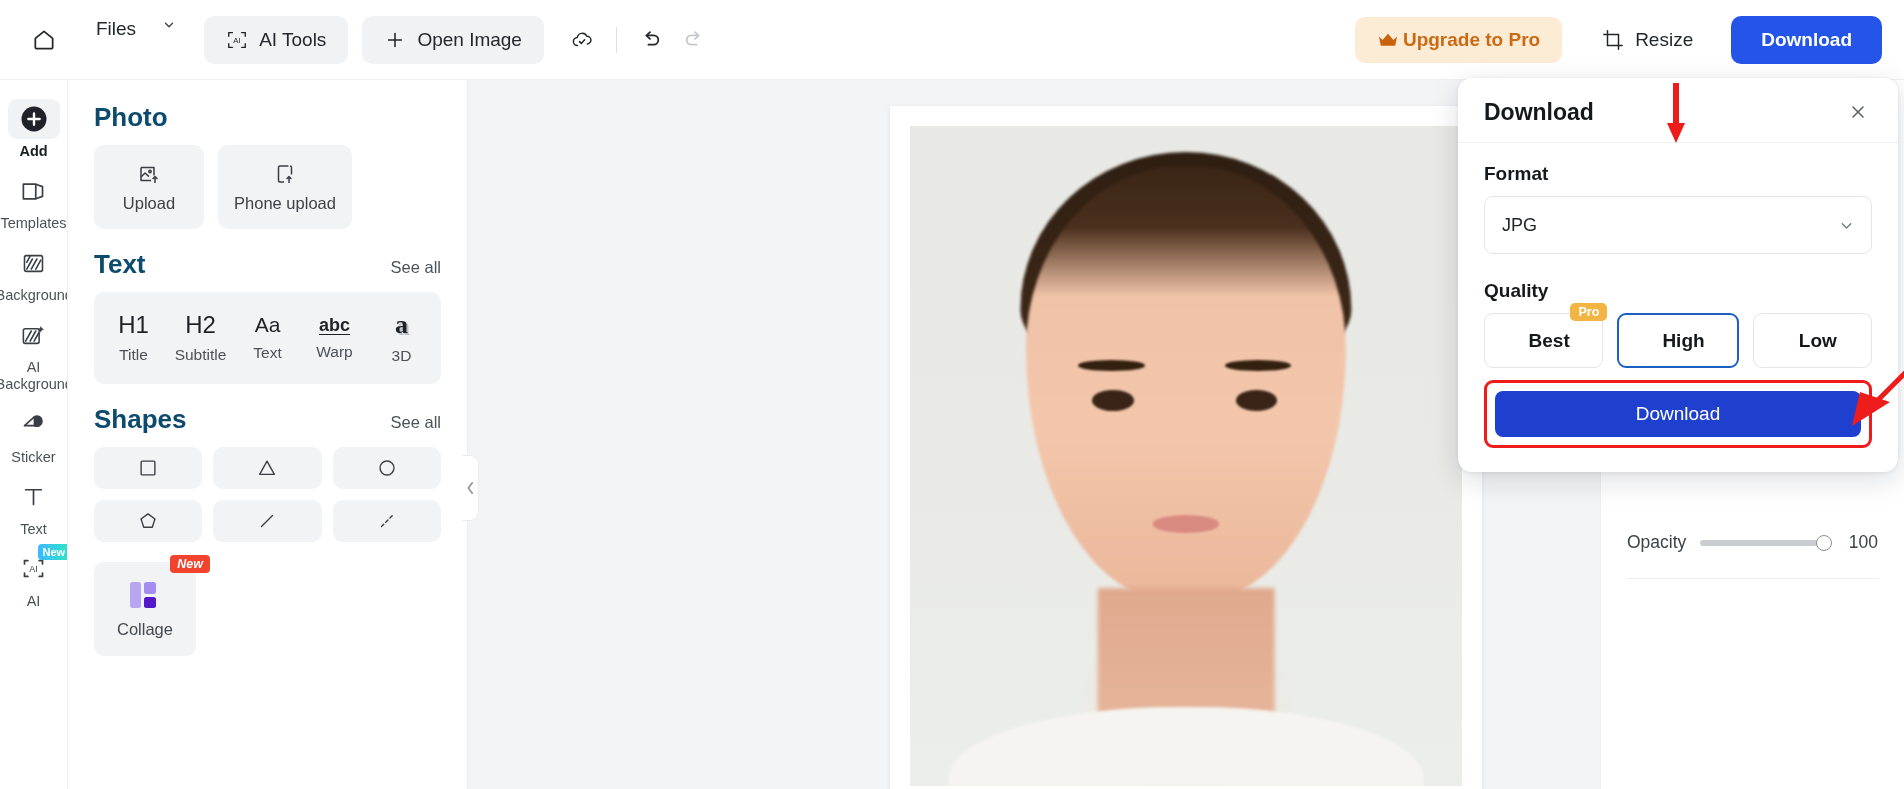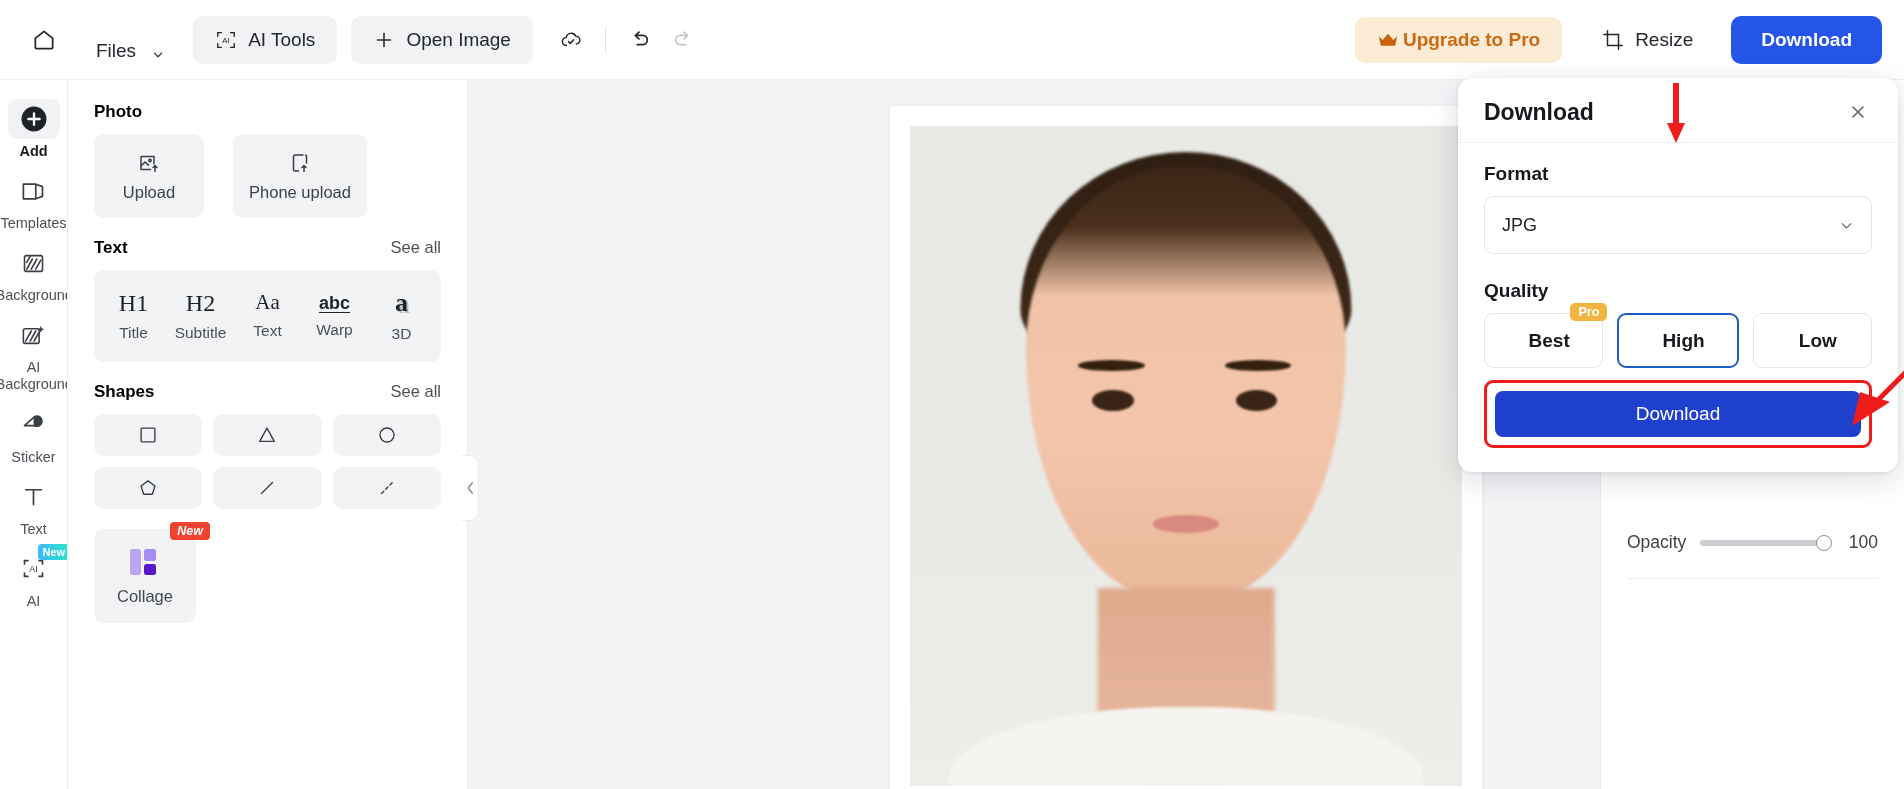--- a/index.html
+++ b/index.html
@@ -16,21 +16,21 @@
     position: absolute; top: 0; left: 0; width: 1904px; height: 80px;
     background: #ffffff; display: flex; align-items: center;
     padding: 0 22px; z-index: 30;
     border-bottom: 1px solid #eef0f2;
   }
   .home-btn {
     width: 44px; height: 44px; display: flex; align-items: center; justify-content: center;
     border-radius: 8px; cursor: pointer; flex: 0 0 auto;
   }
   .files-btn {
-    display: flex; align-items: flex-end; gap: 15px; height: 44px;
+    display: flex; align-items: flex-start; gap: 26px; height: 44px;
     padding: 0 14px 0 18px; margin-left: 12px; border-radius: 8px; cursor: pointer;
     font-size: 19px; color: #23272e;
   }
   .pill {
     display: flex; align-items: center; gap: 11px; height: 48px;
     background: #f1f2f4; border-radius: 10px; padding: 0 22px;
     margin-left: 14px; cursor: pointer; font-size: 19px; color: #23272e;
     white-space: nowrap;
   }
   .icon-btn {
@@ -88,42 +88,42 @@
   
   .panel {
     position: absolute; left: 68px; top: 80px; width: 400px; height: 709px;
     background: #ffffff; border-right: 1px solid #eceef0;
     padding: 22px 26px 0 26px; overflow: hidden; z-index: 19;
   }
   .sec-head {
     display: flex; align-items: baseline; justify-content: space-between;
     margin-bottom: 12px;
   }
-  .sec-title { font-size: 17px; font-weight: 700; color: #000000; }
+  .sec-title { font-size: 26px; font-weight: 700; color: #0c4a6e; }
   .see-all { font-size: 16.5px; color: #4c5259; cursor: pointer; }
 
-  .photo-row { display: flex; gap: 29px; margin-bottom: 20px; }
+  .photo-row { display: flex; gap: 14px; margin-bottom: 20px; }
   .photo-card {
     background: #f2f3f5; border-radius: 10px; height: 84px;
     display: flex; flex-direction: column; align-items: center; justify-content: center;
     gap: 8px; cursor: pointer; color: #3c4248; font-size: 16.5px;
   }
   .photo-card.upload { width: 110px; }
   .photo-card.phone { width: 134px; }
 
   .text-strip {
     background: #f2f3f5; border-radius: 10px; height: 92px;
     display: flex; align-items: center; padding: 0 6px; margin-bottom: 20px;
   }
   .text-item {
     flex: 1 1 0; display: flex; flex-direction: column; align-items: center;
     justify-content: center; gap: 9px; cursor: pointer; border-radius: 8px;
     height: 80px;
   }
-  .text-glyph { font-size: 24px; color: #1d2227; font-family: Liberation Serif, serif; line-height: 1; }
+  .text-glyph { font-size: 24px; color: #1d2227; font-family: Liberation Sans, sans-serif; line-height: 1; }
   .text-glyph.sm { font-size: 21px; }
   .text-lbl { font-size: 15.5px; color: #4b5158; }
 
   .shape-grid {
     display: grid; grid-template-columns: repeat(3, 1fr);
     gap: 11px; margin-bottom: 20px;
   }
   .shape-card {
     background: #f2f3f5; border-radius: 10px; height: 42px;
     display: flex; align-items: center; justify-content: center; cursor: pointer;

